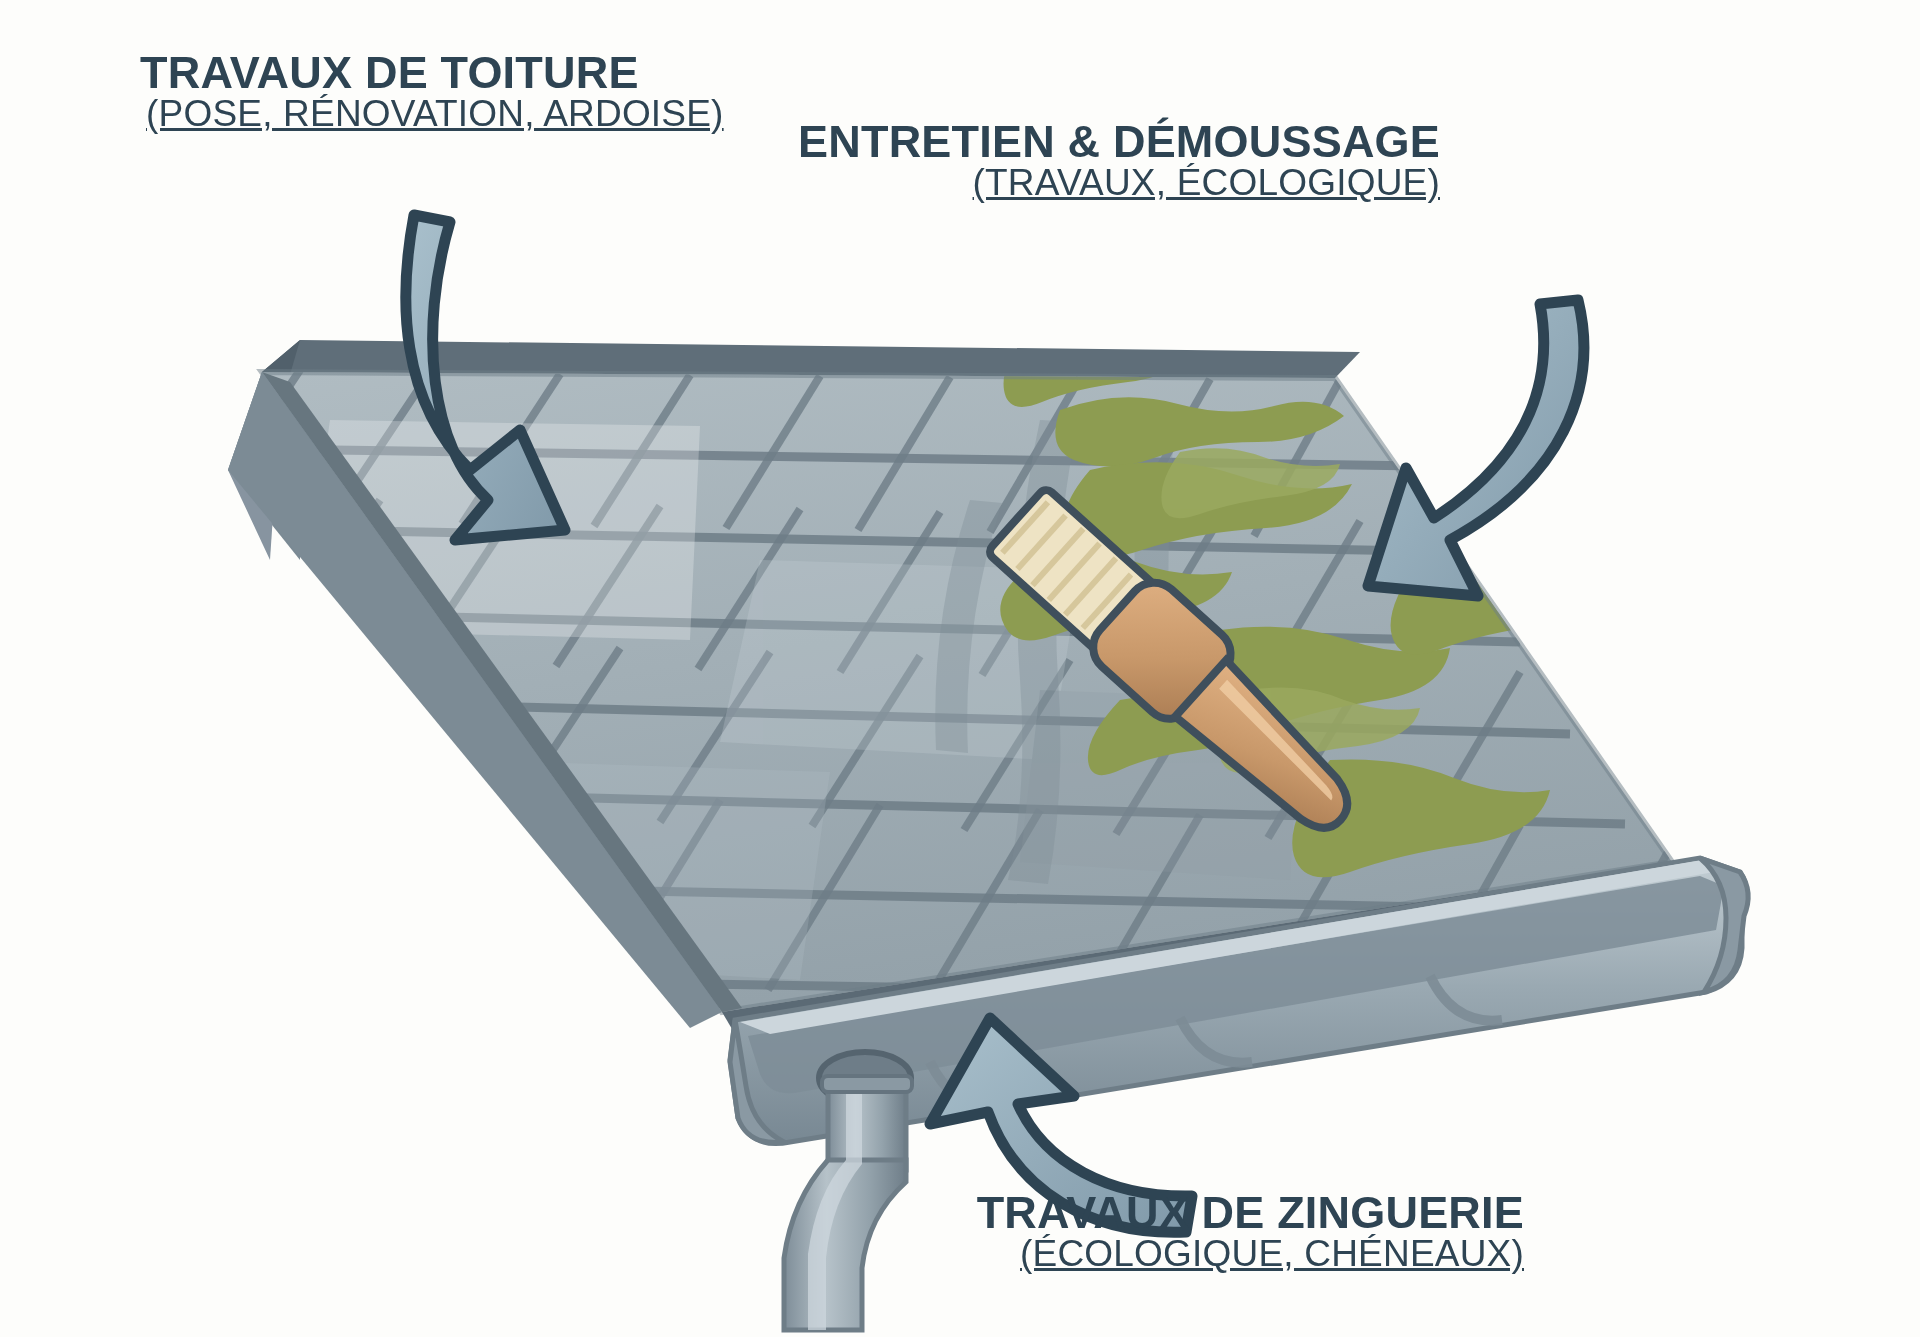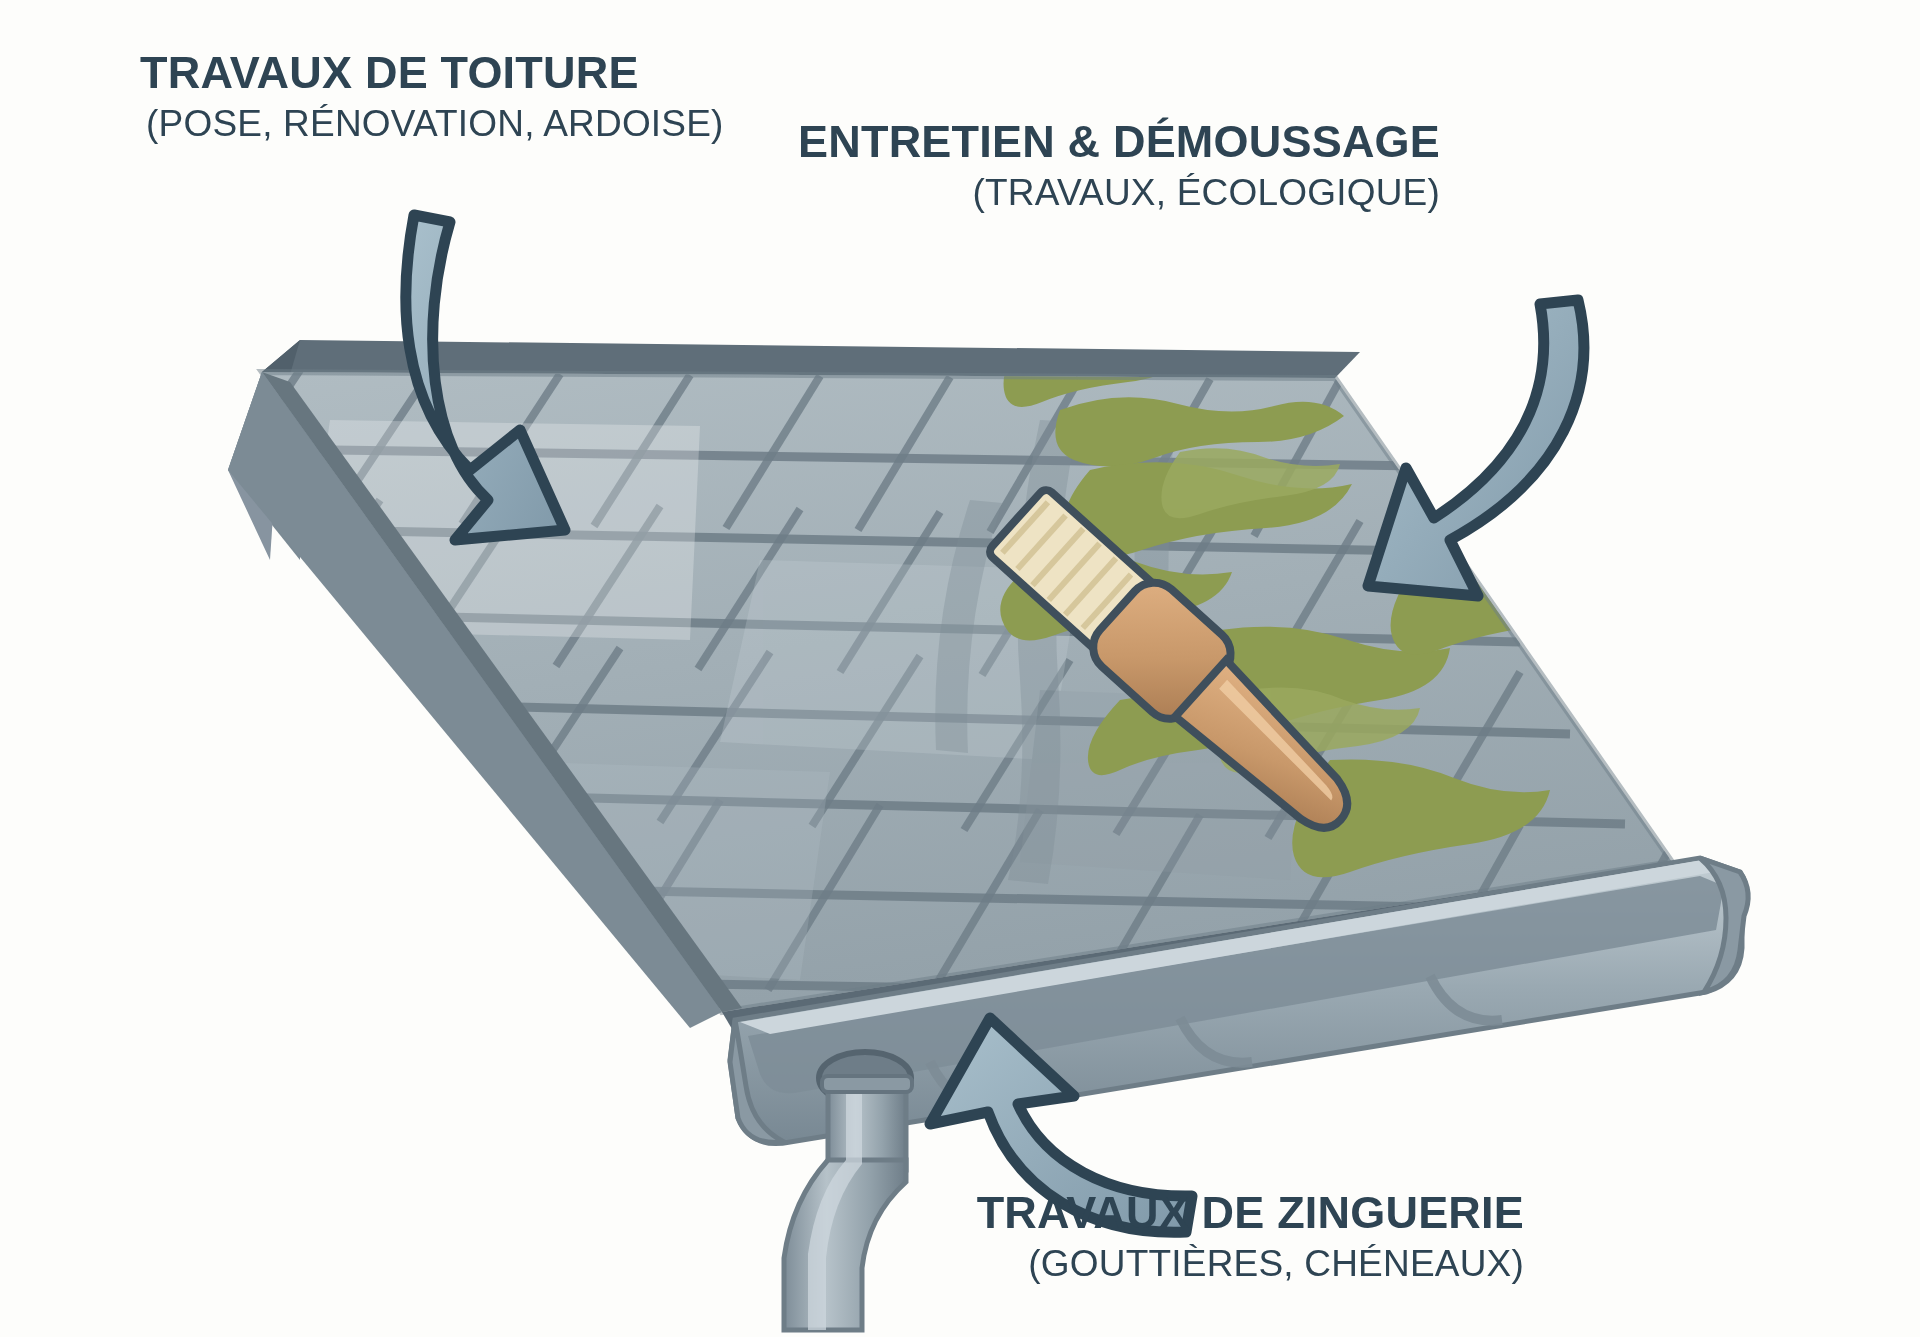--- a/index.html
+++ b/index.html
@@ -33,21 +33,21 @@
     font-size: 45px;
     font-weight: bold;
     letter-spacing: 0.2px;
     display: block;
   }
   .callout .subtitle {
     font-size: 37px;
     font-weight: normal;
     letter-spacing: 0.2px;
     display: block;
-    margin-top: 10px;
+    text-decoration: underline;
   }
   #callout-toiture {
     left: 140px; top: 50px;
     text-align: left;
   }
   #callout-toiture .subtitle { padding-left: 6px; }
   #callout-entretien {
     right: 480px; top: 119px;
     text-align: right;
   }
@@ -296,16 +296,16 @@
     <span class="subtitle">(POSE, RÉNOVATION, ARDOISE)</span>
   </div>
 
   <div class="callout" id="callout-entretien">
     <span class="title">ENTRETIEN &amp; DÉMOUSSAGE</span>
     <span class="subtitle">(TRAVAUX, ÉCOLOGIQUE)</span>
   </div>
 
   <div class="callout" id="callout-zinguerie">
     <span class="title">TRAVAUX DE ZINGUERIE</span>
-    <span class="subtitle">(GOUTTIÈRES, CHÉNEAUX)</span>
+    <span class="subtitle">(ÉCOLOGIQUE, CHÉNEAUX)</span>
   </div>
 
 </div>
 
 </body></html>

